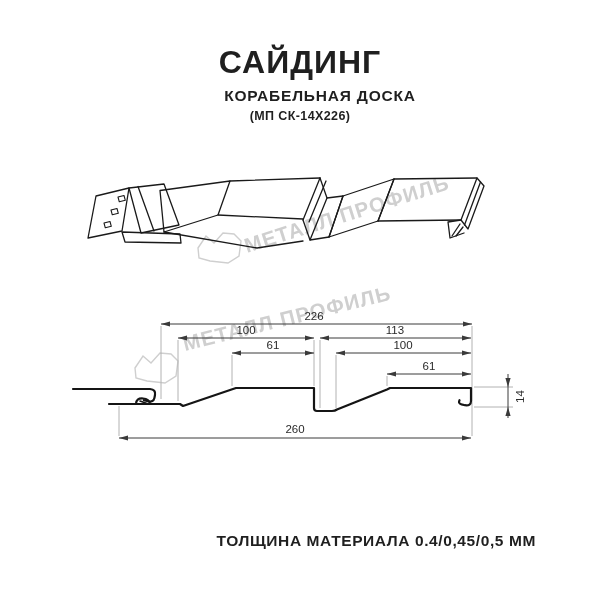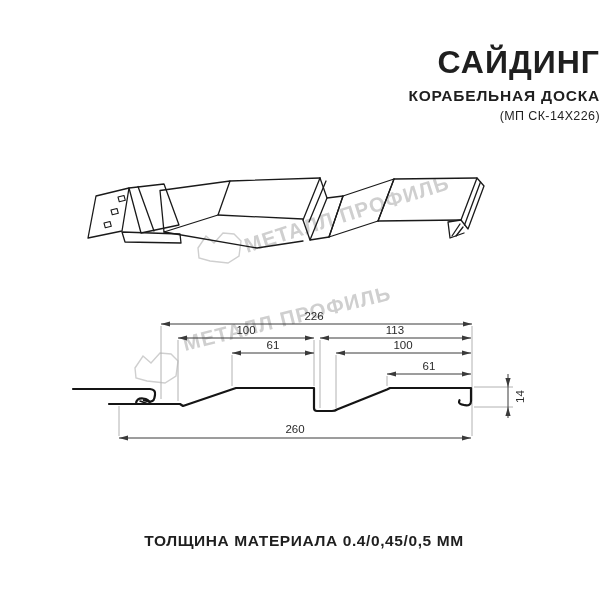--- a/index.html
+++ b/index.html
@@ -3,27 +3,27 @@
 <meta charset="utf-8">
 <style>
   html,body{margin:0;padding:0;background:#ffffff;}
   .page{
     position:relative;
     width:600px;height:600px;
     background:#ffffff;
     font-family:"Liberation Sans", sans-serif;
     overflow:hidden;
   }
-  .titleblock{position:absolute;top:46px;left:0;width:600px;text-align:right;color:#1f1f1f;}
+  .titleblock{position:absolute;top:46px;left:0;width:600px;text-align:center;color:#1f1f1f;}
   .title-main{font-size:32px;font-weight:700;letter-spacing:1px;line-height:1;margin:0;}
   .title-sub{font-size:15.5px;font-weight:700;letter-spacing:0.8px;margin-top:9px;padding-left:40px;}
-  .title-model{font-size:12.5px;font-weight:400;letter-spacing:0.4px;margin-top:4px;}
+  .title-model{font-size:12.5px;font-weight:700;letter-spacing:0.4px;margin-top:4px;}
   .footer{
-    position:absolute;top:532px;left:0;width:536px;text-align:center;
-    font-size:15.5px;font-weight:700;letter-spacing:0.6px;color:#1f1f1f;padding-left:36px;
+    position:absolute;top:532px;left:0;width:536px;text-align:right;
+    font-size:15.5px;font-weight:700;letter-spacing:0.6px;color:#1f1f1f;
   }
   svg{position:absolute;left:0;top:0;}
   svg text{font-family:"Liberation Sans", sans-serif;}
   .dimtxt{font-size:11.5px;fill:#2a2a2a;}
   .wm-text{font-size:20.5px;font-weight:700;letter-spacing:1.2px;fill:#cfcfcf;}
 </style>
 </head>
 <body>
 
 <div class="page">

